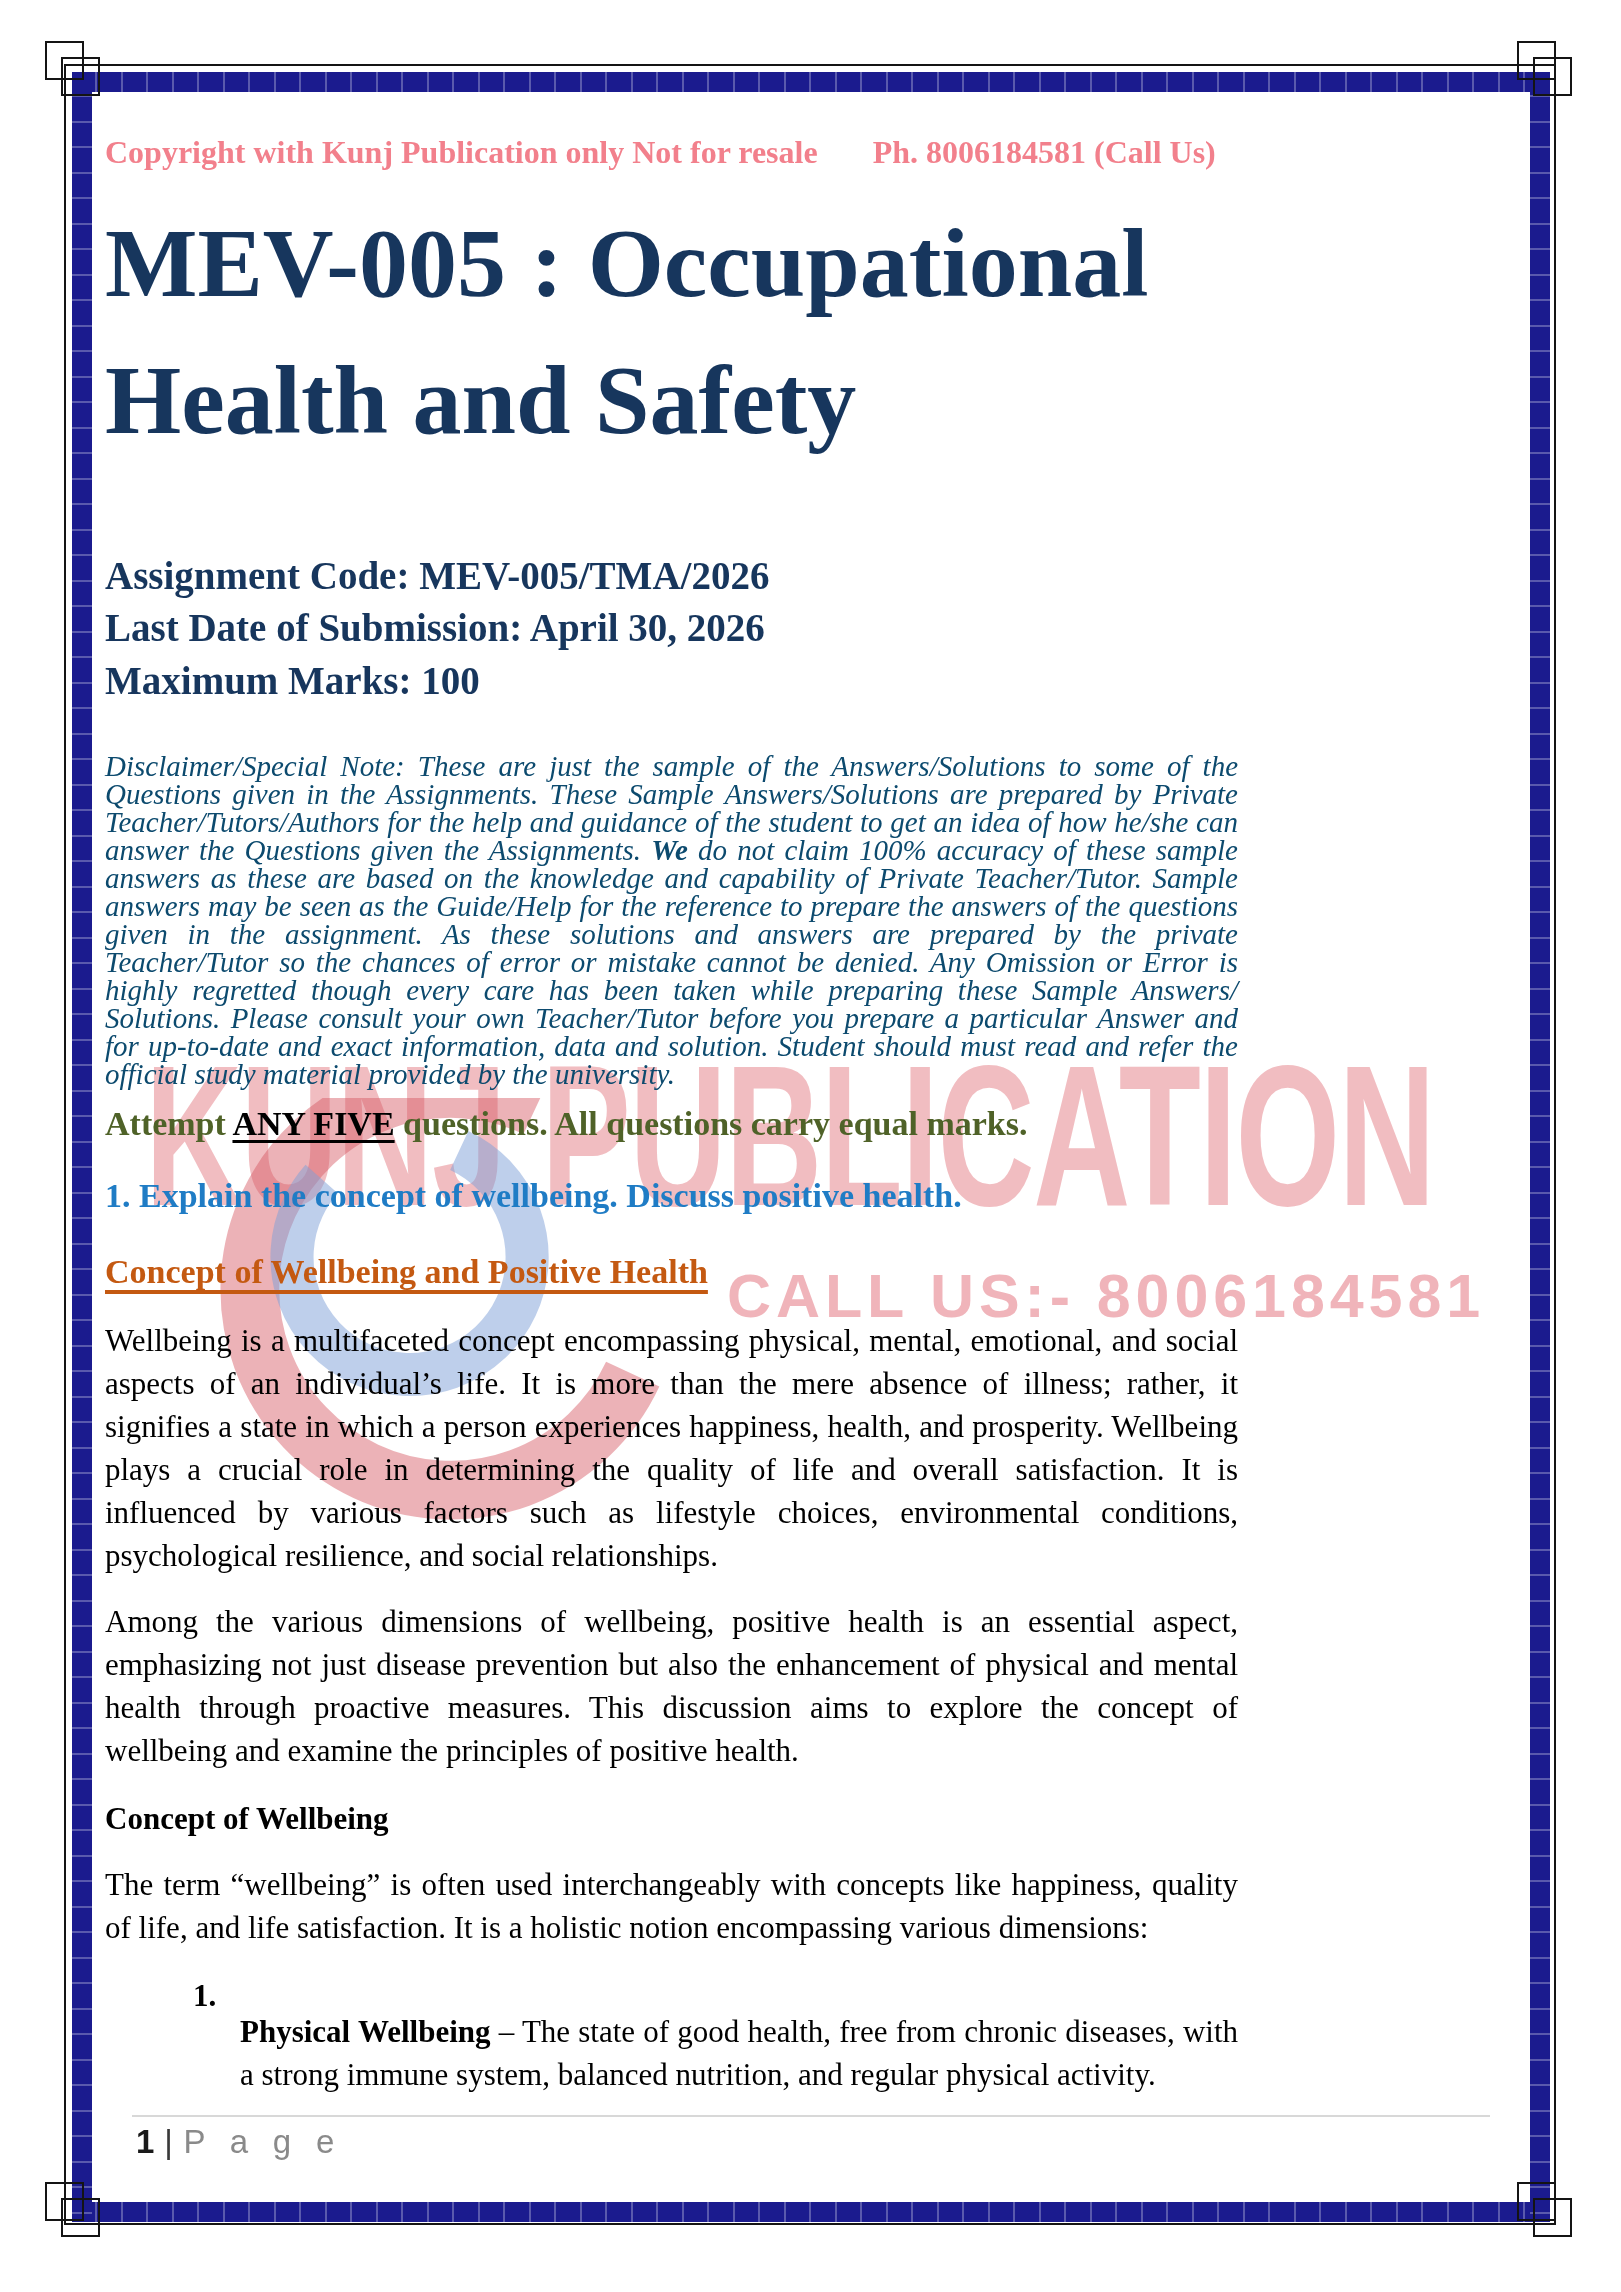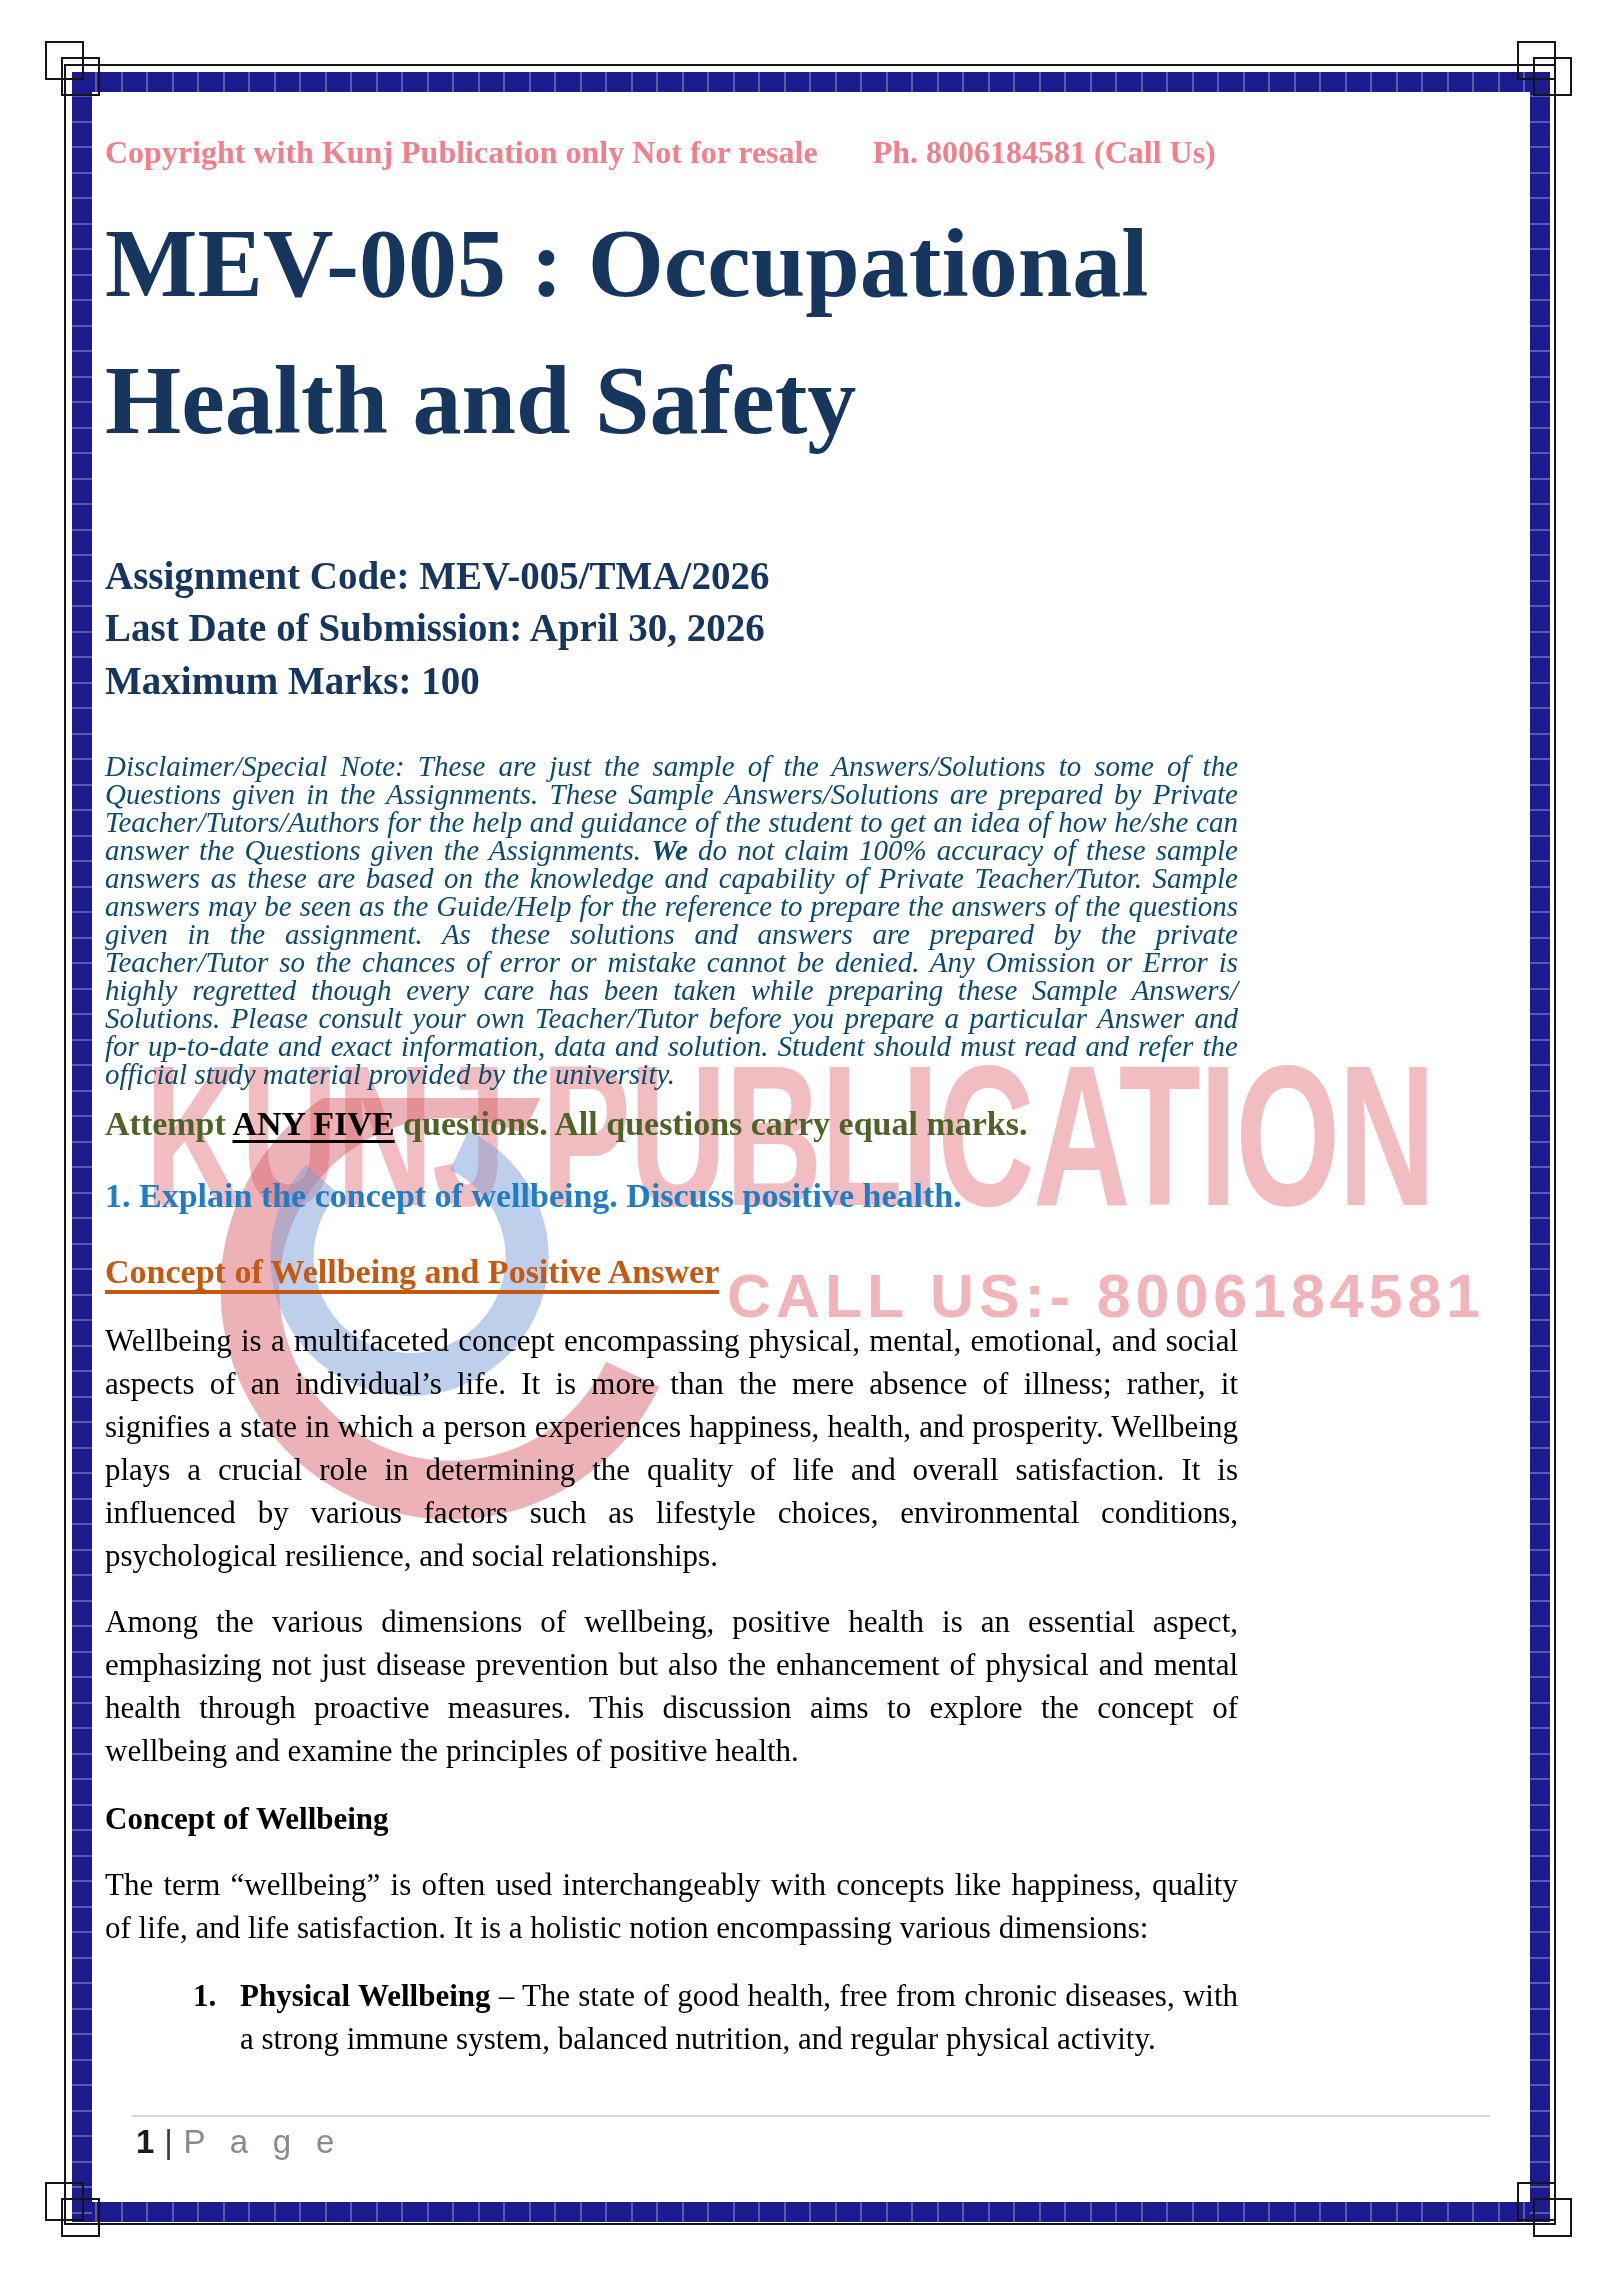--- a/index.html
+++ b/index.html
@@ -84,21 +84,21 @@
     text-decoration:underline; text-decoration-thickness:3.9px; text-underline-offset:6.9px;
   }
   .body-para {
     margin-top:23.5px; font-size:31px; line-height:43px; text-align:justify; color:#000;
   }
   .subheading { margin-top:25.5px; font-size:31px; font-weight:bold; color:#000; line-height:1.35; }
   .num-item {
     margin-top:25.5px; margin-left:88px; display:flex; font-size:31px; line-height:43px; color:#000;
   }
   .num-item .num { font-weight:bold; width:47px; flex:0 0 47px; }
-  .num-item .item-body { text-align:justify; }
+  .num-item .item-body { text-align:justify;margin-top:36px; }
   .num-item .term { font-weight:bold; }
 
   
   .footer-rule {
     position:absolute; left:132px; top:2115px; width:1358px; height:2px;
     background:#d8d8d8; z-index:1;
   }
   .footer-text {
     position:absolute; left:136px; top:2123px; z-index:1;
     font-family:"Liberation Sans", sans-serif; font-size:33px; color:#8a8a8a;
@@ -150,21 +150,21 @@
     <div class="disclaimer">
       <span>Disclaimer/Special Note: These are just the sample of the Answers/Solutions to some of the Questions given in the Assignments. These Sample Answers/Solutions are prepared by Private Teacher/Tutors/Authors for the help and guidance of the student to get an idea of how he/she can answer the Questions given the Assignments. </span><b>We</b><span> do not claim 100% accuracy of these sample answers as these are based on the knowledge and capability of Private Teacher/Tutor. Sample answers may be seen as the Guide/Help for the reference to prepare the answers of the questions given in the assignment. As these solutions and answers are prepared by the private Teacher/Tutor so the chances of error or mistake cannot be denied. Any Omission or Error is highly regretted though every care has been taken while preparing these Sample Answers/ Solutions. Please consult your own Teacher/Tutor before you prepare a particular Answer and for up-to-date and exact information, data and solution. Student should must read and refer the official study material provided by the university.</span>
     </div>
 
     <div class="instruction">
       <span>Attempt </span><span class="emph">ANY FIVE</span><span> questions. All questions carry equal marks.</span>
     </div>
 
     <div class="question">1. Explain the concept of wellbeing. Discuss positive health.</div>
 
-    <div class="section-heading">Concept of Wellbeing and Positive Answer</div>
+    <div class="section-heading">Concept of Wellbeing and Positive Health</div>
 
     <div class="body-para">Wellbeing is a multifaceted concept encompassing physical, mental, emotional, and social aspects of an individual’s life. It is more than the mere absence of illness; rather, it signifies a state in which a person experiences happiness, health, and prosperity. Wellbeing plays a crucial role in determining the quality of life and overall satisfaction. It is influenced by various factors such as lifestyle choices, environmental conditions, psychological resilience, and social relationships.</div>
 
     <div class="body-para">Among the various dimensions of wellbeing, positive health is an essential aspect, emphasizing not just disease prevention but also the enhancement of physical and mental health through proactive measures. This discussion aims to explore the concept of wellbeing and examine the principles of positive health.</div>
 
     <div class="subheading">Concept of Wellbeing</div>
 
     <div class="body-para">The term “wellbeing” is often used interchangeably with concepts like happiness, quality of life, and life satisfaction. It is a holistic notion encompassing various dimensions:</div>
 
     <div class="num-item">

